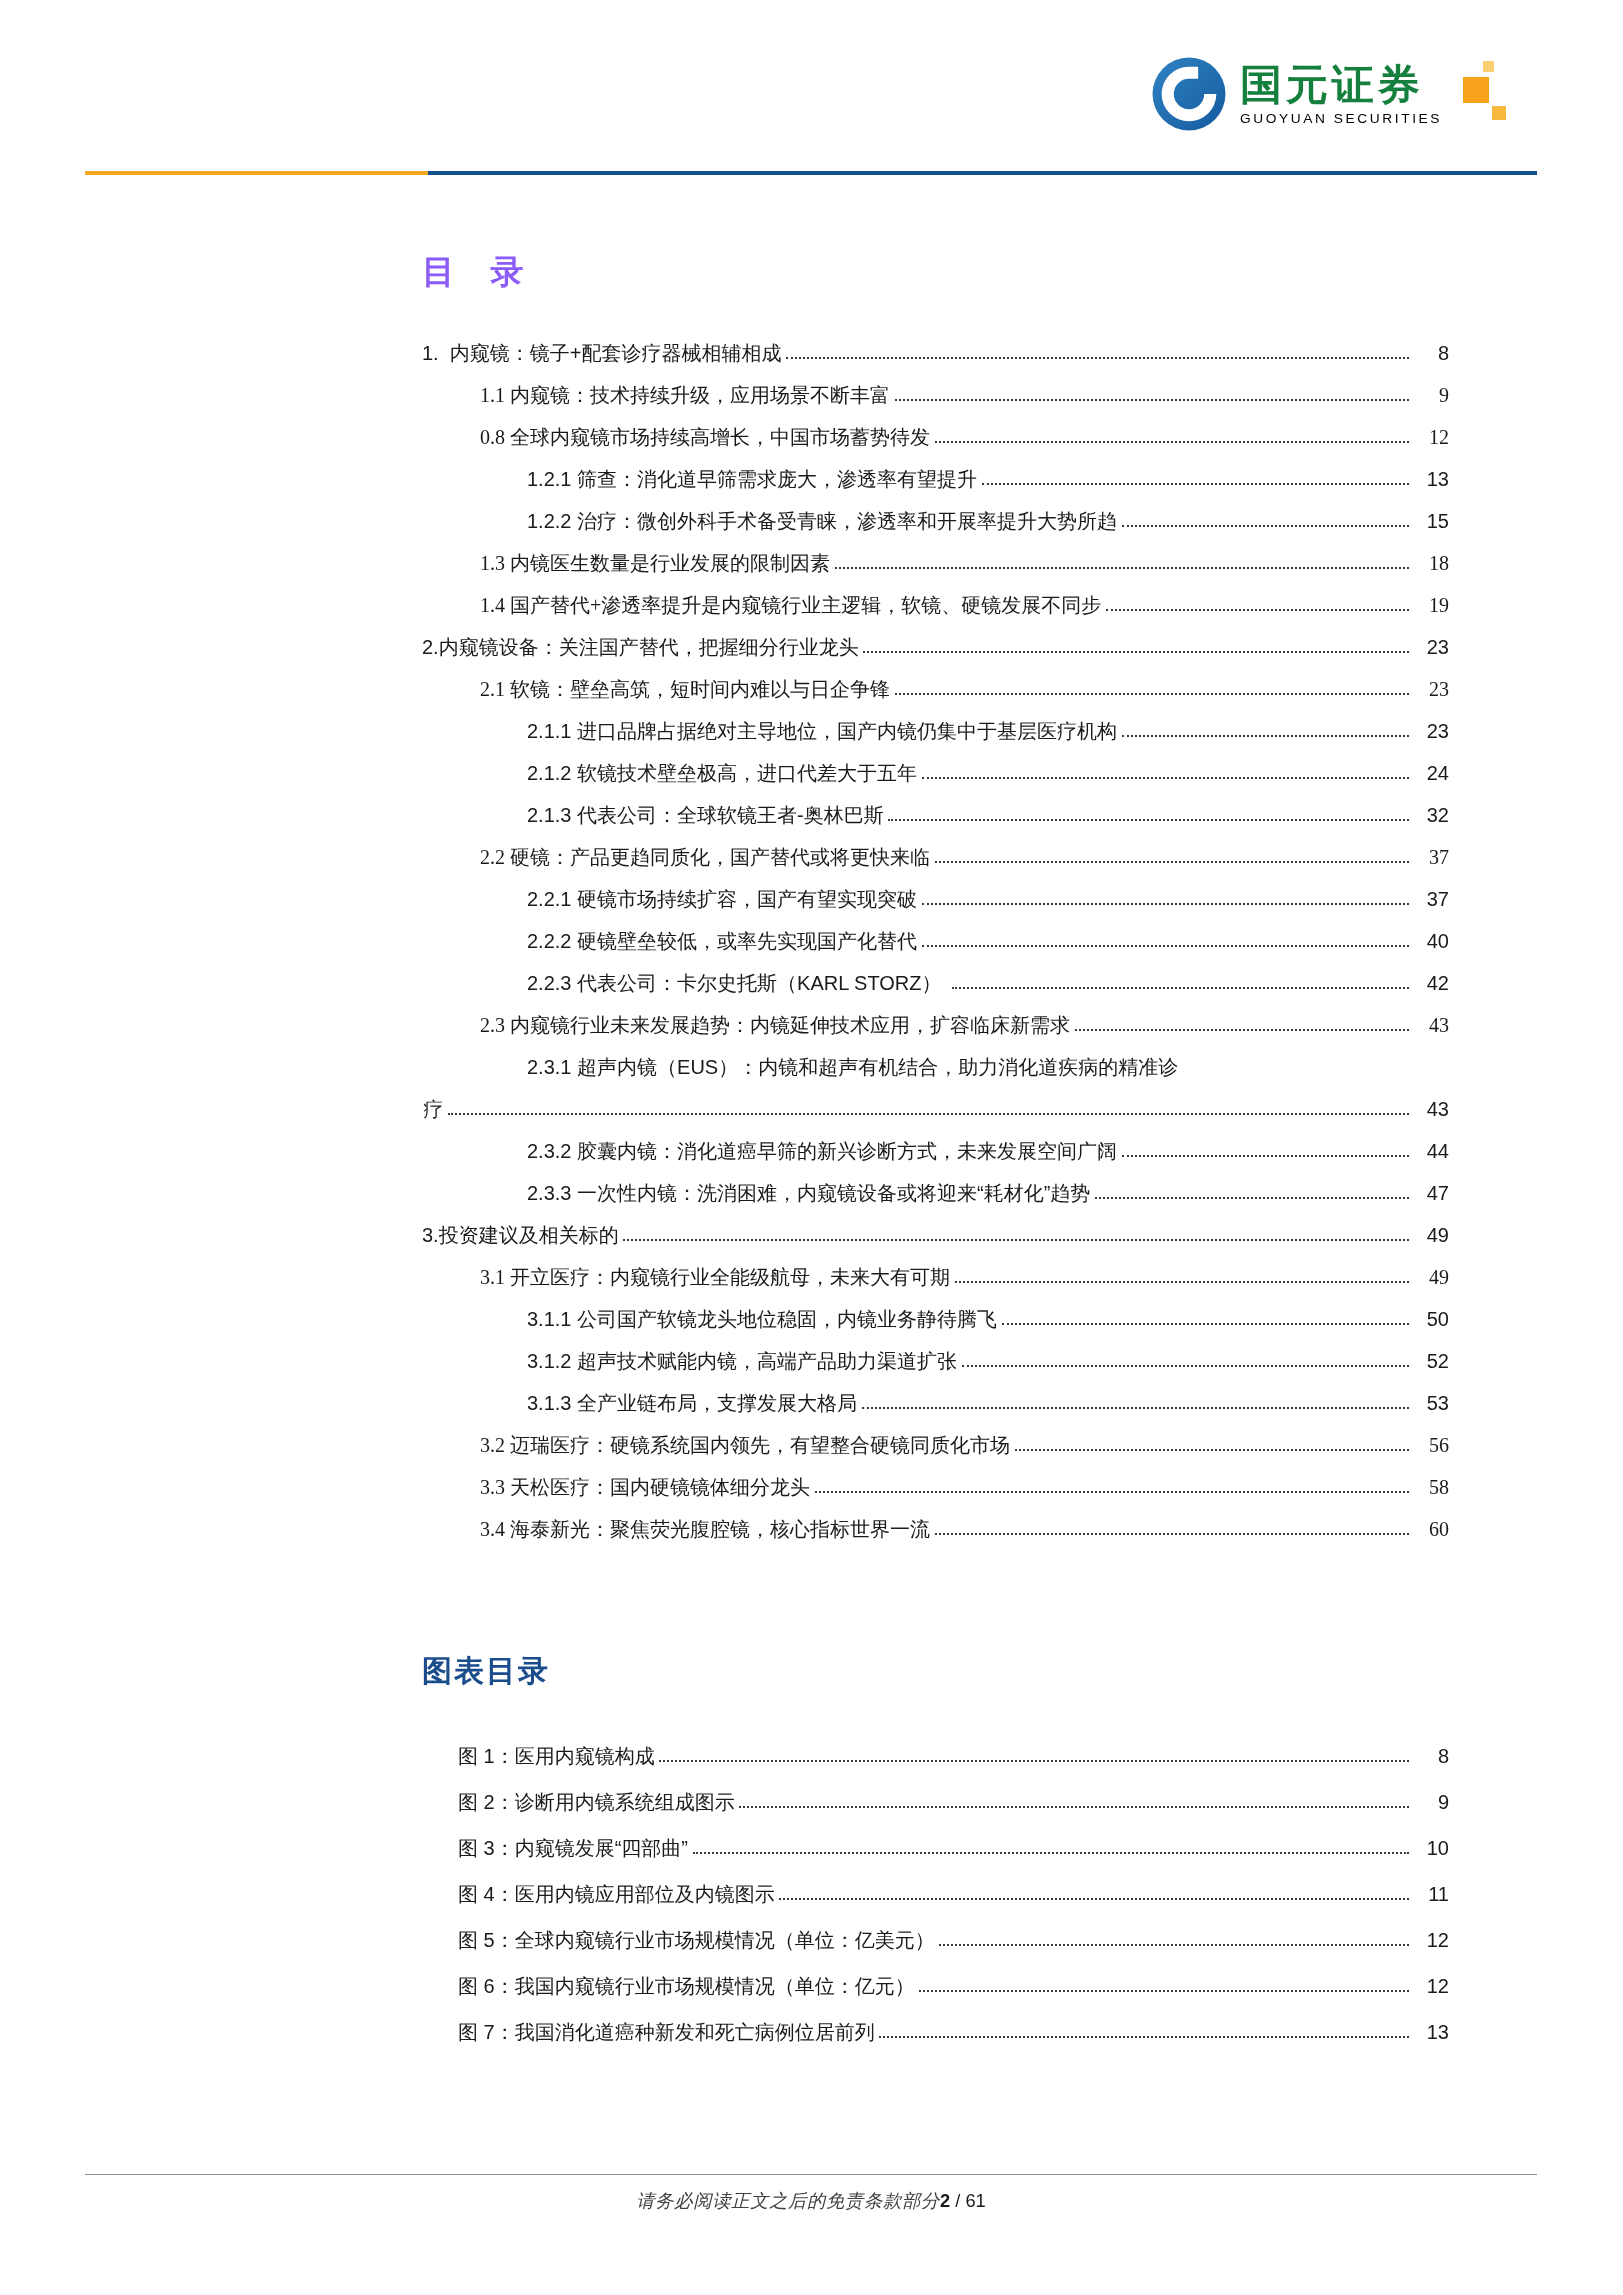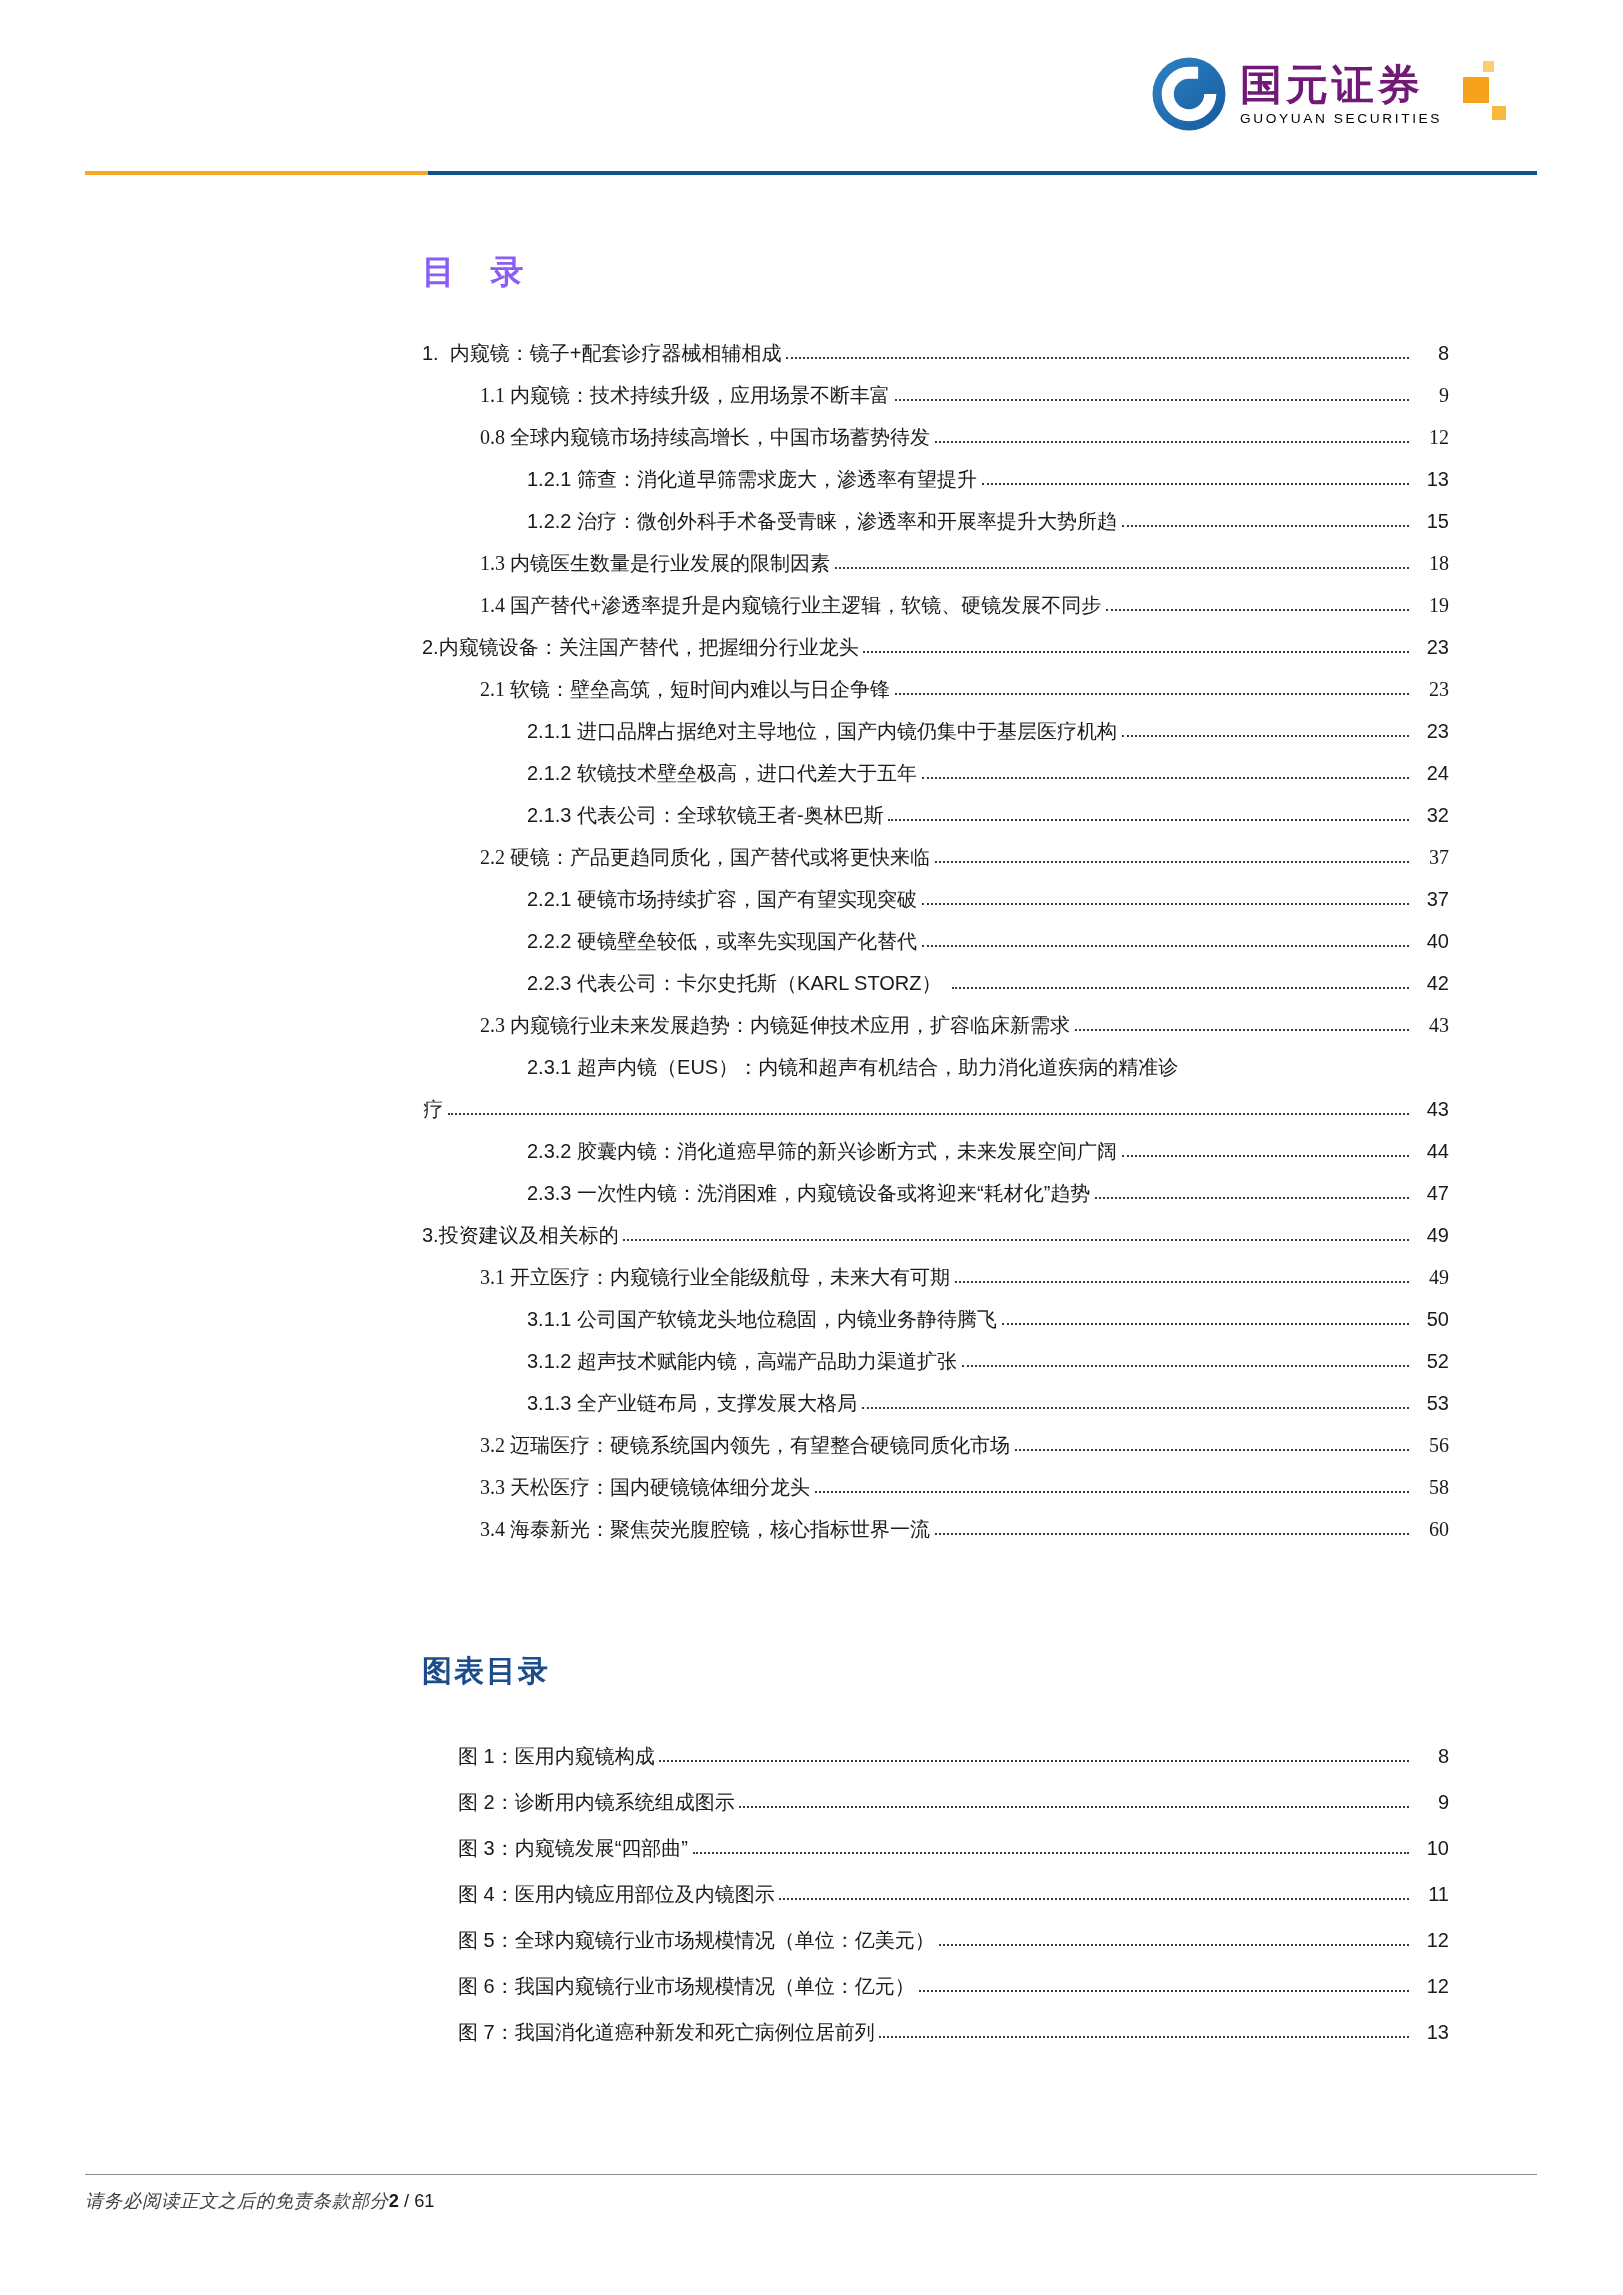--- a/index.html
+++ b/index.html
@@ -15,21 +15,21 @@
   }
 
   
   .logo-cluster {
     position:absolute; top:56px; right:113px;
     display:flex; align-items:center; gap:13px;
   }
   .logo-mark { width:76px; height:76px; flex:0 0 auto; }
   .logo-textcol { display:flex; flex-direction:column; align-items:flex-start; }
   .brand-cn {
-    font-size:42px; font-weight:bold; color:#701a75;
+    font-size:42px; font-weight:bold; color:#15803d;
     letter-spacing:3.9px; line-height:1.1; white-space:nowrap;
   }
   .brand-en {
     font-size:13.7px; color:#000000; letter-spacing:2.6px;
     margin-top:2.6px; white-space:nowrap;
   }
   .mosaic { position:relative; width:55px; height:68px; flex:0 0 auto; }
   .sq { position:absolute; display:block; }
   .sq1 { width:11px; height:11px; background:#fbcf6f; left:27.5px; top:1.3px; }
   .sq2 { width:26px; height:26px; background:#f6a21c; left:7.9px; top:17px; }
@@ -75,21 +75,21 @@
   .fig-list { margin-top:30px; }
   .fig-list .toc-row { padding-left:36px; height:46px; }
 
   
   .footer-rule {
     position:absolute; left:85px; right:86px; top:2174px;
     height:1.3px; background:#8c8c8c;
   }
   .footer-bar {
     position:absolute; left:85px; right:86px; top:2188px;
-    display:flex; justify-content:flex-start; align-items:baseline;
+    display:flex; justify-content:center; align-items:baseline;
     font-size:18.3px;
   }
   .disclaimer { font-style:italic; color:#3f3f3f; letter-spacing:0.7px; }
   .pageno { color:#1a1a1a; }
   .pageno b { font-weight:bold; }
 </style>
 </head>
 <body>
 
 <div class="page">

